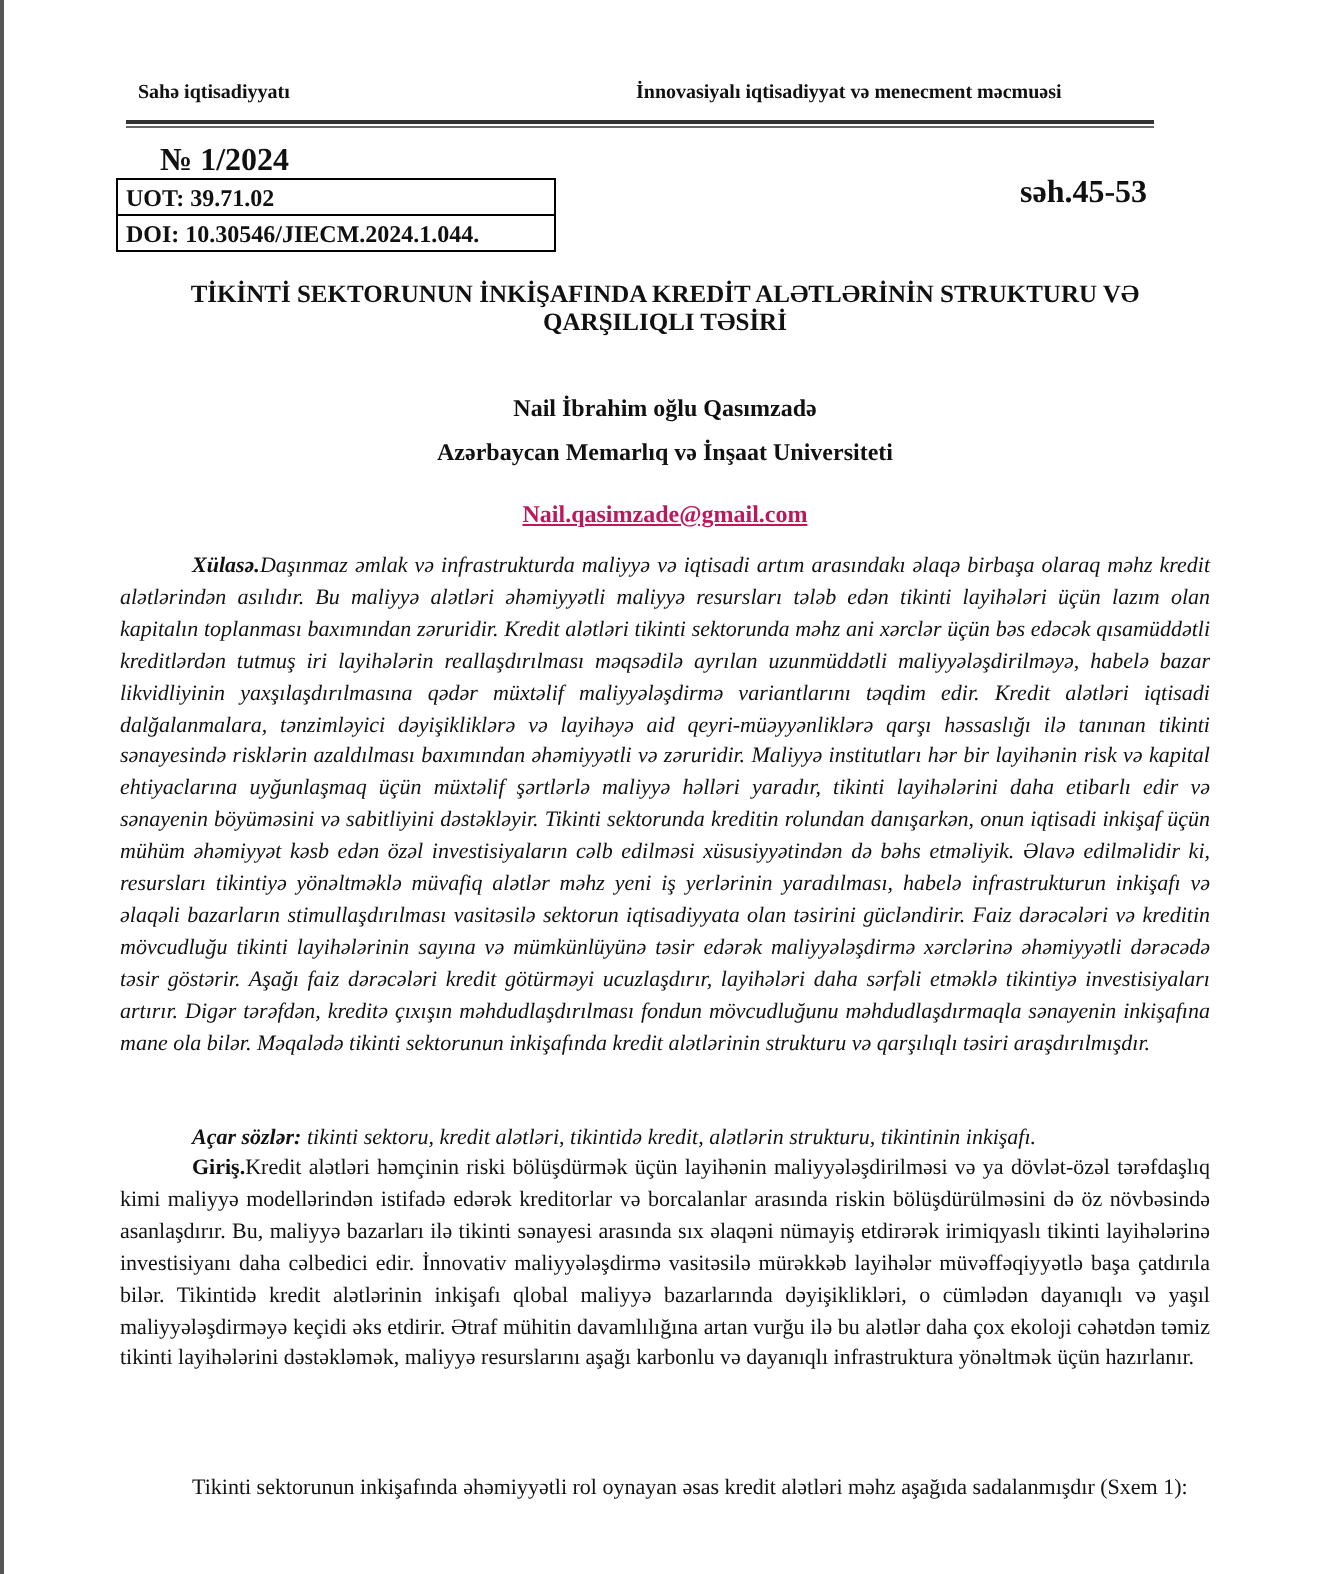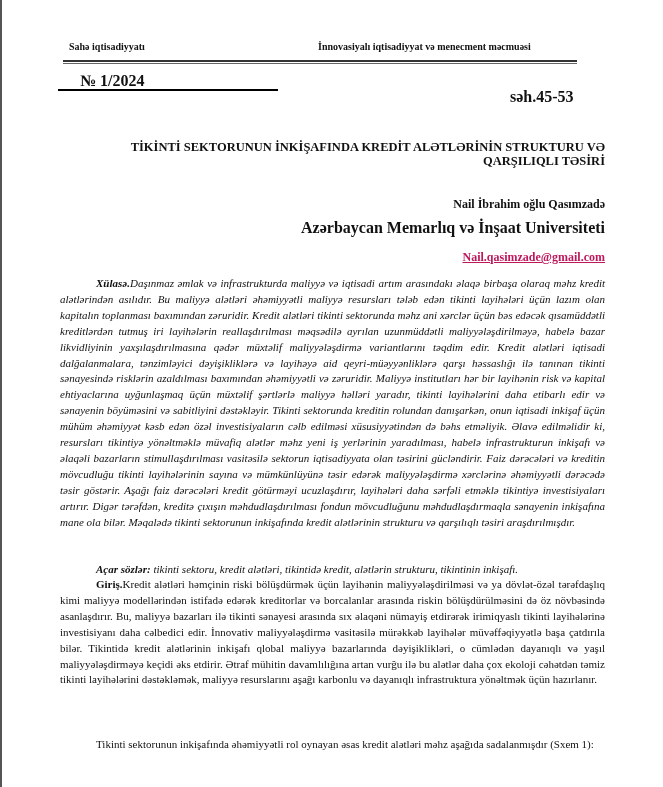--- a/index.html
+++ b/index.html
@@ -12,24 +12,24 @@
     .rh-left { left: 69px; }
     .rh-right { left: 318px; }
     .rule1 { position: absolute; left: 63px; top: 60px; width: 514px; height: 2px; background: #333; }
     .rule2 { position: absolute; left: 63px; top: 63px; width: 514px; height: 1px; background: #666; }
     .issue { position: absolute; top: 72px; font-size: 16px; font-weight: bold; }
     .issue-left { left: 80px; }
     .issue-right { left: 510px; margin-top: 16px; }
     .idbox { position: absolute; left: 58px; top: 89px; width: 218px; border: 1px solid #000; }
     .idbox div { font-size: 12px; font-weight: bold; padding: 1px 4px 0 4px; height: 16px; line-height: 16px; }
     .idbox div + div { border-top: 1px solid #000; }
-    .center { position: absolute; left: 60px; width: 545px; text-align: right; font-weight: bold; }
+    .center { position: absolute; left: 60px; width: 545px; text-align: center; font-weight: bold; }
     .title { top: 140px; font-size: 12.5px; line-height: 14px; }
     .author { top: 197px; font-size: 12px; }
-    .affil { top: 219px; font-size: 16px; }
+    .affil { top: 219px; font-size: 12px; }
     .email { top: 250px; font-size: 12px; }
     .email a { color: #be185d; text-decoration: underline; }
     .body-text {
       position: absolute; left: 60px; width: 545px; font-size: 11px;
       line-height: 15.9px; text-align: justify;
     }
     .abstract { top: 276px; font-style: italic; }
     .indent { text-indent: 36px; }
     .keywords { top: 562px; font-style: italic; }
     .intro { top: 577px; }
@@ -43,20 +43,22 @@
 
 <div class="running-head rh-left">Sahə iqtisadiyyatı</div>
 <div class="running-head rh-right">İnnovasiyalı iqtisadiyyat və menecment məcmuəsi</div>
 <div class="rule1"></div>
 <div class="rule2"></div>
 
 <div class="issue issue-left">№ 1/2024</div>
 <div class="issue issue-right">səh.45-53</div>
 
 <div class="idbox">
+  <div>UOT: 39.71.02</div>
+  <div>DOI: 10.30546/JIECM.2024.1.044.</div>
 </div>
 
 <div class="center title">TİKİNTİ SEKTORUNUN İNKİŞAFINDA KREDİT ALƏTLƏRİNİN STRUKTURU VƏ QARŞILIQLI TƏSİRİ</div>
 <div class="center author">Nail İbrahim oğlu Qasımzadə</div>
 <div class="center affil">Azərbaycan Memarlıq və İnşaat Universiteti</div>
 <div class="center email">
   <a title="Nail.qasimzade@gmail.com">Nail.qasimzade@gmail.com</a>
 </div>
 
 <p class="body-text abstract indent"><b>Xülasə.</b><span>Daşınmaz əmlak və infrastrukturda maliyyə və iqtisadi artım arasındakı əlaqə birbaşa olaraq məhz kredit alətlərindən asılıdır. Bu maliyyə alətləri əhəmiyyətli maliyyə resursları tələb edən tikinti layihələri üçün lazım olan kapitalın toplanması baxımından zəruridir. Kredit alətləri tikinti sektorunda məhz ani xərclər üçün bəs edəcək qısamüddətli kreditlərdən tutmuş iri layihələrin reallaşdırılması məqsədilə ayrılan uzunmüddətli maliyyələşdirilməyə, habelə bazar likvidliyinin yaxşılaşdırılmasına qədər müxtəlif maliyyələşdirmə variantlarını təqdim edir. Kredit alətləri iqtisadi dalğalanmalara, tənzimləyici dəyişikliklərə və layihəyə aid qeyri-müəyyənliklərə qarşı həssaslığı ilə tanınan tikinti sənayesində risklərin azaldılması baxımından əhəmiyyətli və zəruridir. Maliyyə institutları hər bir layihənin risk və kapital ehtiyaclarına uyğunlaşmaq üçün müxtəlif şərtlərlə maliyyə həlləri yaradır, tikinti layihələrini daha etibarlı edir və sənayenin böyüməsini və sabitliyini dəstəkləyir. Tikinti sektorunda kreditin rolundan danışarkən, onun iqtisadi inkişaf üçün mühüm əhəmiyyət kəsb edən özəl investisiyaların cəlb edilməsi xüsusiyyətindən də bəhs etməliyik. Əlavə edilməlidir ki, resursları tikintiyə yönəltməklə müvafiq alətlər məhz yeni iş yerlərinin yaradılması, habelə infrastrukturun inkişafı və əlaqəli bazarların stimullaşdırılması vasitəsilə sektorun iqtisadiyyata olan təsirini gücləndirir. Faiz dərəcələri və kreditin mövcudluğu tikinti layihələrinin sayına və mümkünlüyünə təsir edərək maliyyələşdirmə xərclərinə əhəmiyyətli dərəcədə təsir göstərir. Aşağı faiz dərəcələri kredit götürməyi ucuzlaşdırır, layihələri daha sərfəli etməklə tikintiyə investisiyaları artırır. Digər tərəfdən, kreditə çıxışın məhdudlaşdırılması fondun mövcudluğunu məhdudlaşdırmaqla sənayenin inkişafına mane ola bilər. Məqalədə tikinti sektorunun inkişafında kredit alətlərinin strukturu və qarşılıqlı təsiri araşdırılmışdır.</span></p>

